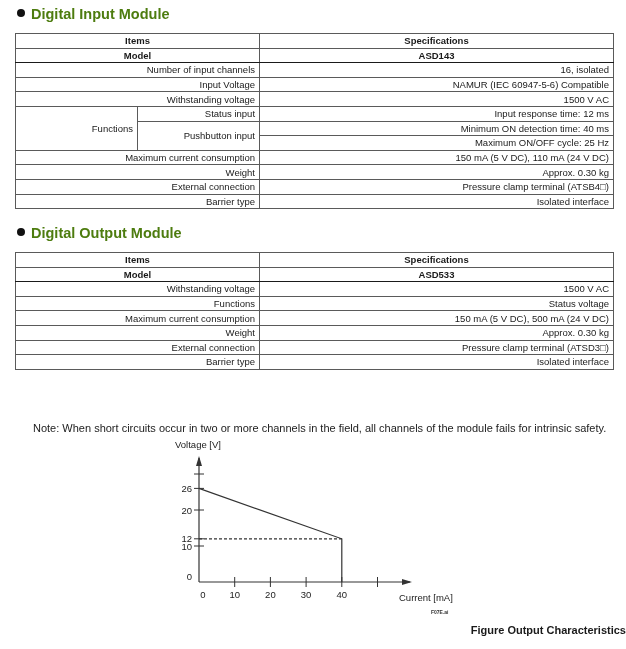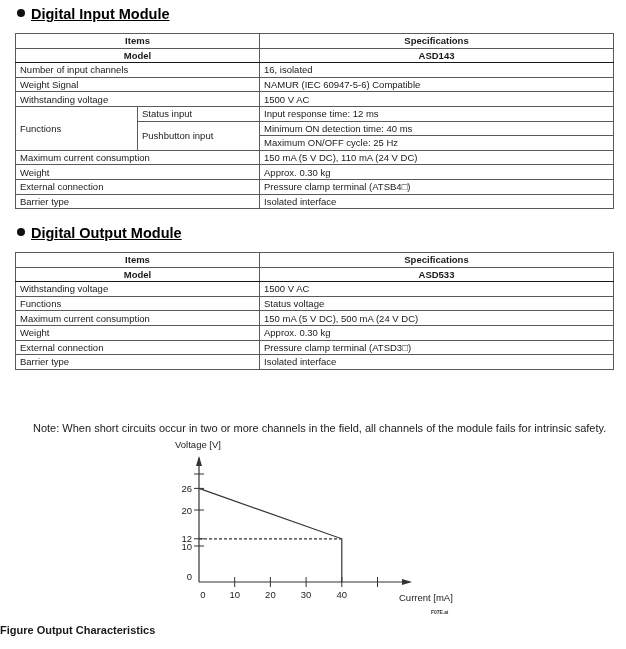--- a/index.html
+++ b/index.html
@@ -1,30 +1,30 @@
 <!DOCTYPE html>
 <html><head>
 <meta charset="utf-8">
 <style>
   html, body { margin: 0; padding: 0; background: #ffffff; }
   body { width: 626px; height: 649px; position: relative; overflow: hidden;
          font-family: "Liberation Sans", sans-serif; color: #1a1a1a; }
-  .section-title { position: absolute; left: 17px; font-size: 14.5px; font-weight: bold; color: #000000; text-decoration: underline; }
+  .section-title { position: absolute; left: 17px; font-size: 14.5px; font-weight: bold; color: #4d7c0f; }
   .section-title .bullet { display: inline-block; width: 8px; height: 8px; border-radius: 50%;
          background: #111; margin-right: 6px; vertical-align: 2px; }
   table.spec { position: absolute; left: 15px; width: 598px; border-collapse: collapse;
          font-size: 9.5px; table-layout: fixed; }
   table.spec td { border: 1px solid #5a5a5a; padding: 0 4px; height: 13.6px; line-height: 13px;
-         white-space: nowrap; overflow: hidden; }
+         white-space: nowrap; overflow: hidden; text-align: right; }
   table.spec td.hdr { text-align: center; font-weight: bold; }
   table.spec tr.model-row td { border-bottom: 1.5px solid #1a1a1a; }
   table.spec { border: 1.5px solid #3a3a3a; }
   .note { position: absolute; left: 33px; top: 422px; font-size: 11px; color: #222; }
   #chart { position: absolute; left: 0; top: 430px; }
-  .fig-caption { position: absolute; left: 0; width: 626px; top: 624px; text-align: left;
+  .fig-caption { position: absolute; left: 0; width: 626px; top: 624px; text-align: right;
          font-size: 11px; font-weight: bold; }
   .fig-id { position: absolute; left: 431px; top: 609px; font-size: 5px; font-weight: bold; color: #333; }
 </style>
 </head>
 <body>
 
 <div class="section-title" style="top:6px;">
   <span class="bullet"></span><span>Digital Input Module</span>
 </div>
 
@@ -41,21 +41,21 @@
   </tr>
   <tr class="model-row">
     <td class="hdr" colspan="2">Model</td>
     <td class="hdr">ASD143</td>
   </tr>
   <tr>
     <td colspan="2">Number of input channels</td>
     <td>16, isolated</td>
   </tr>
   <tr>
-    <td colspan="2">Weight Signal</td>
+    <td colspan="2">Input Voltage</td>
     <td>NAMUR (IEC 60947-5-6) Compatible</td>
   </tr>
   <tr>
     <td colspan="2">Withstanding voltage</td>
     <td>1500 V AC</td>
   </tr>
   <tr>
     <td rowspan="3">Functions</td>
     <td>Status input</td>
     <td>Input response time: 12 ms</td>

